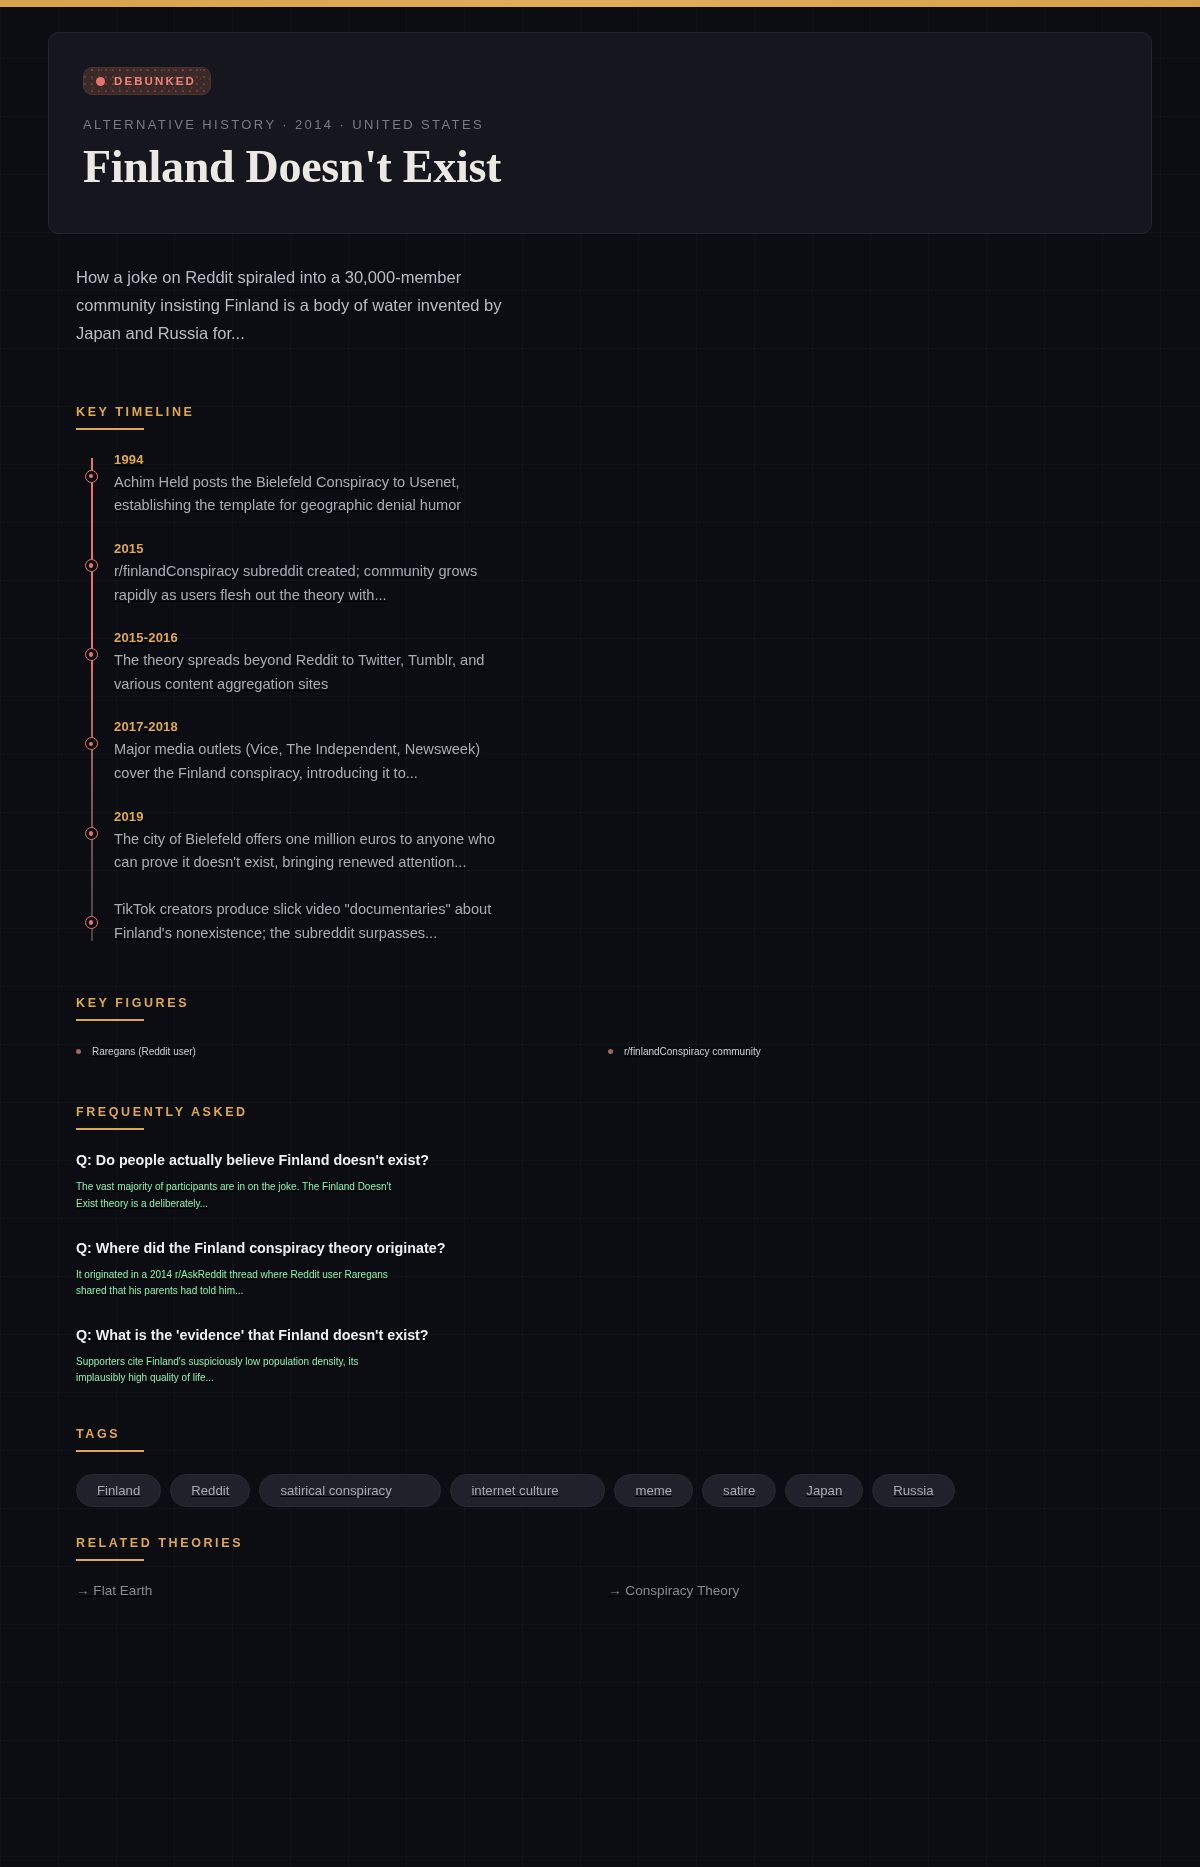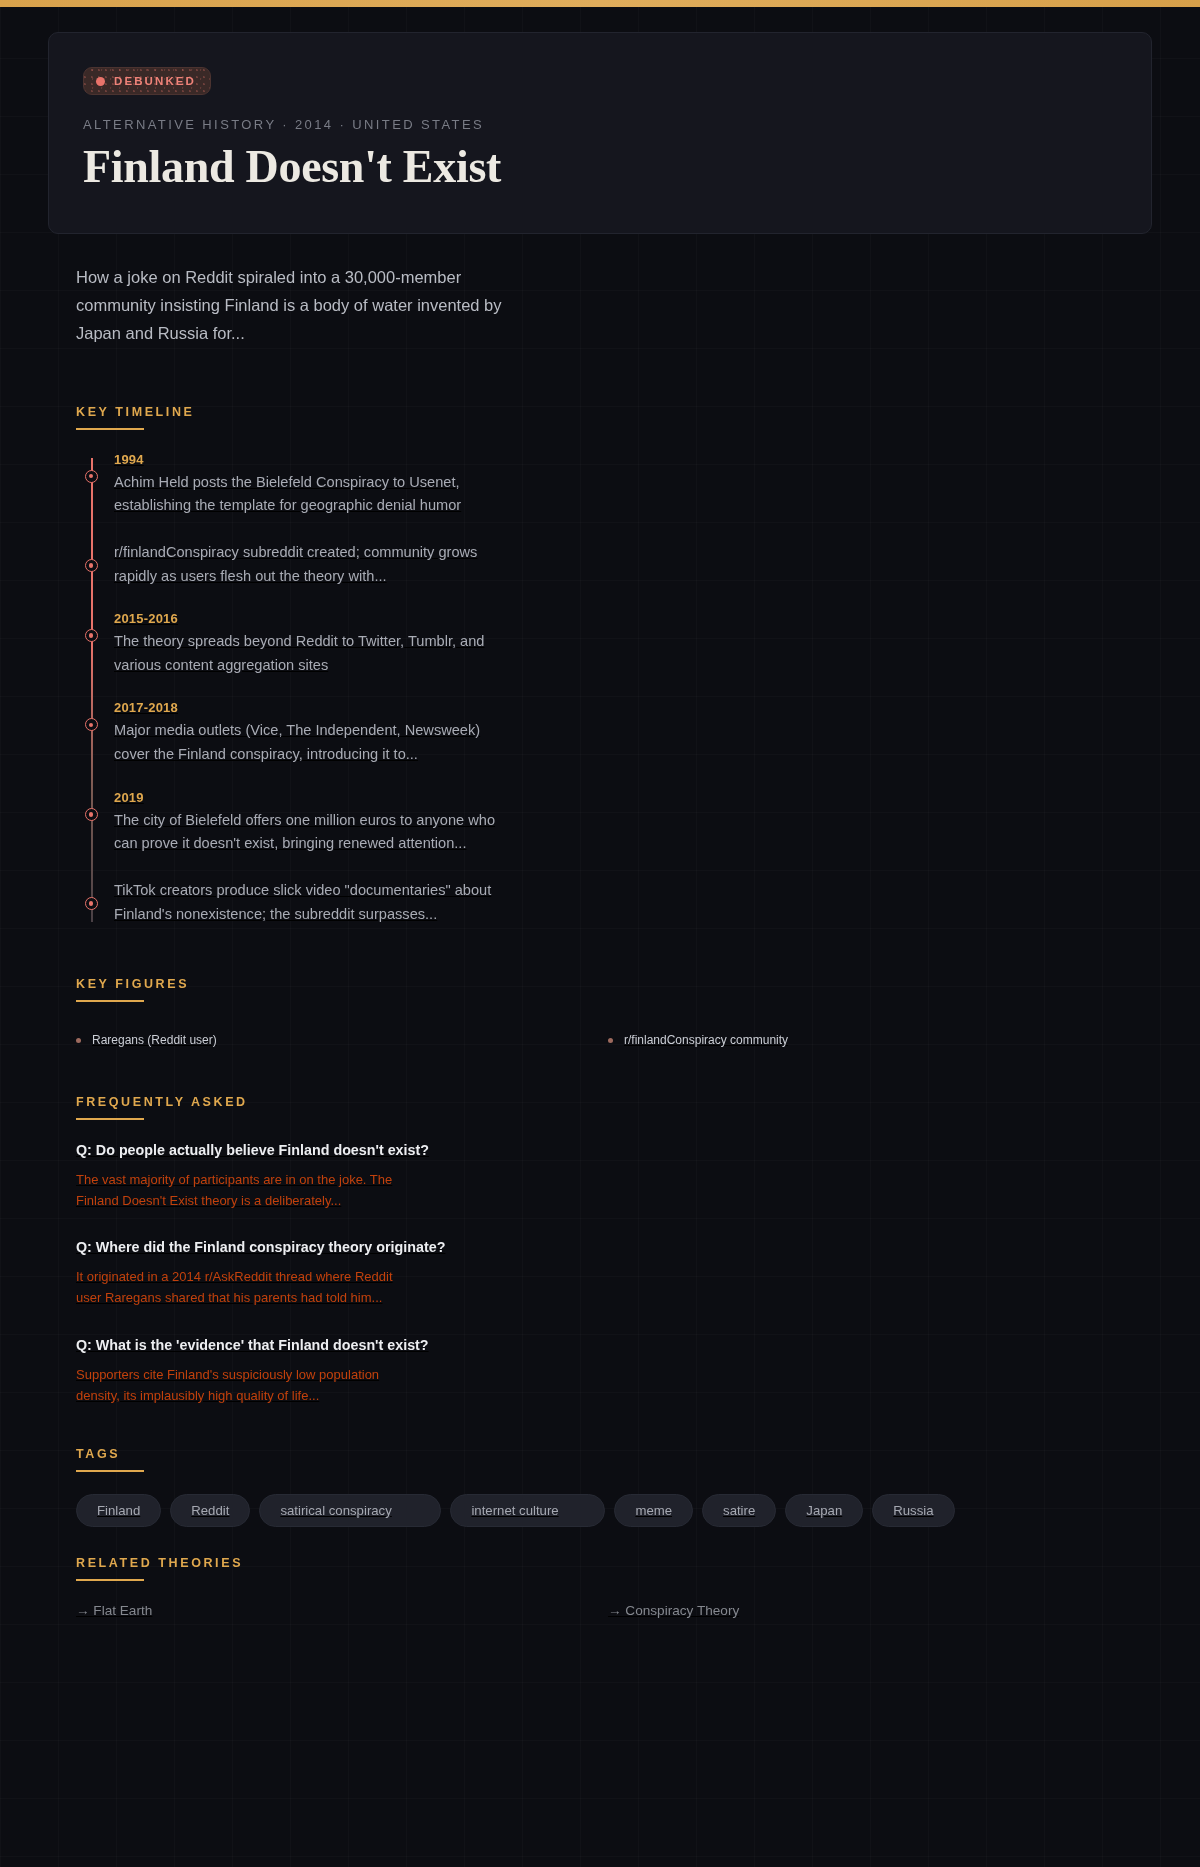--- a/index.html
+++ b/index.html
@@ -176,44 +176,43 @@
   .kf-block{margin-top:48px;}
   .kf-grid{
     display:grid;
     grid-template-columns:1fr 1fr;
     gap:4px 16px;
   }
   .kf-item{
     display:flex;
     align-items:center;
     gap:11px;
-    font-size:12px;
+    font-size:10px;
     color:#cbced5;
     padding:3px 0;
-    margin-top:6px;
   }
   .kf-bullet{
     width:5px;height:5px;border-radius:50%;
     background:#9d6a5e;
     flex:0 0 auto;
   }
 
   
   .faq-block{margin-top:42px;}
   .faq-item{margin-bottom:28px;}
   .faq-q{
     font-size:14.3px;
     font-weight:bold;
     color:#edeef1;
     margin-bottom:11px;
   }
   .faq-a{
-    font-size:13px;
+    font-size:10px;
     line-height:1.62;
-    color:#c2410c;
+    color:#86efac;
     max-width:330px;
   }
 
   
   .tags-block{margin-top:38px;}
   .tags-row{
     display:flex;
     flex-wrap:wrap;
     gap:9px;
   }
@@ -273,20 +272,21 @@
 
       <div class="tl-item">
         <span class="tl-dot"></span>
         <div class="tl-year">1994</div>
         <div class="tl-text">Achim Held posts the Bielefeld Conspiracy to Usenet, establishing the template for geographic denial humor</div>
       </div>
 
 
       <div class="tl-item">
         <span class="tl-dot"></span>
+        <div class="tl-year">2015</div>
         <div class="tl-text">r/finlandConspiracy subreddit created; community grows rapidly as users flesh out the theory with...</div>
       </div>
 
       <div class="tl-item">
         <span class="tl-dot"></span>
         <div class="tl-year">2015-2016</div>
         <div class="tl-text">The theory spreads beyond Reddit to Twitter, Tumblr, and various content aggregation sites</div>
       </div>
 
 

